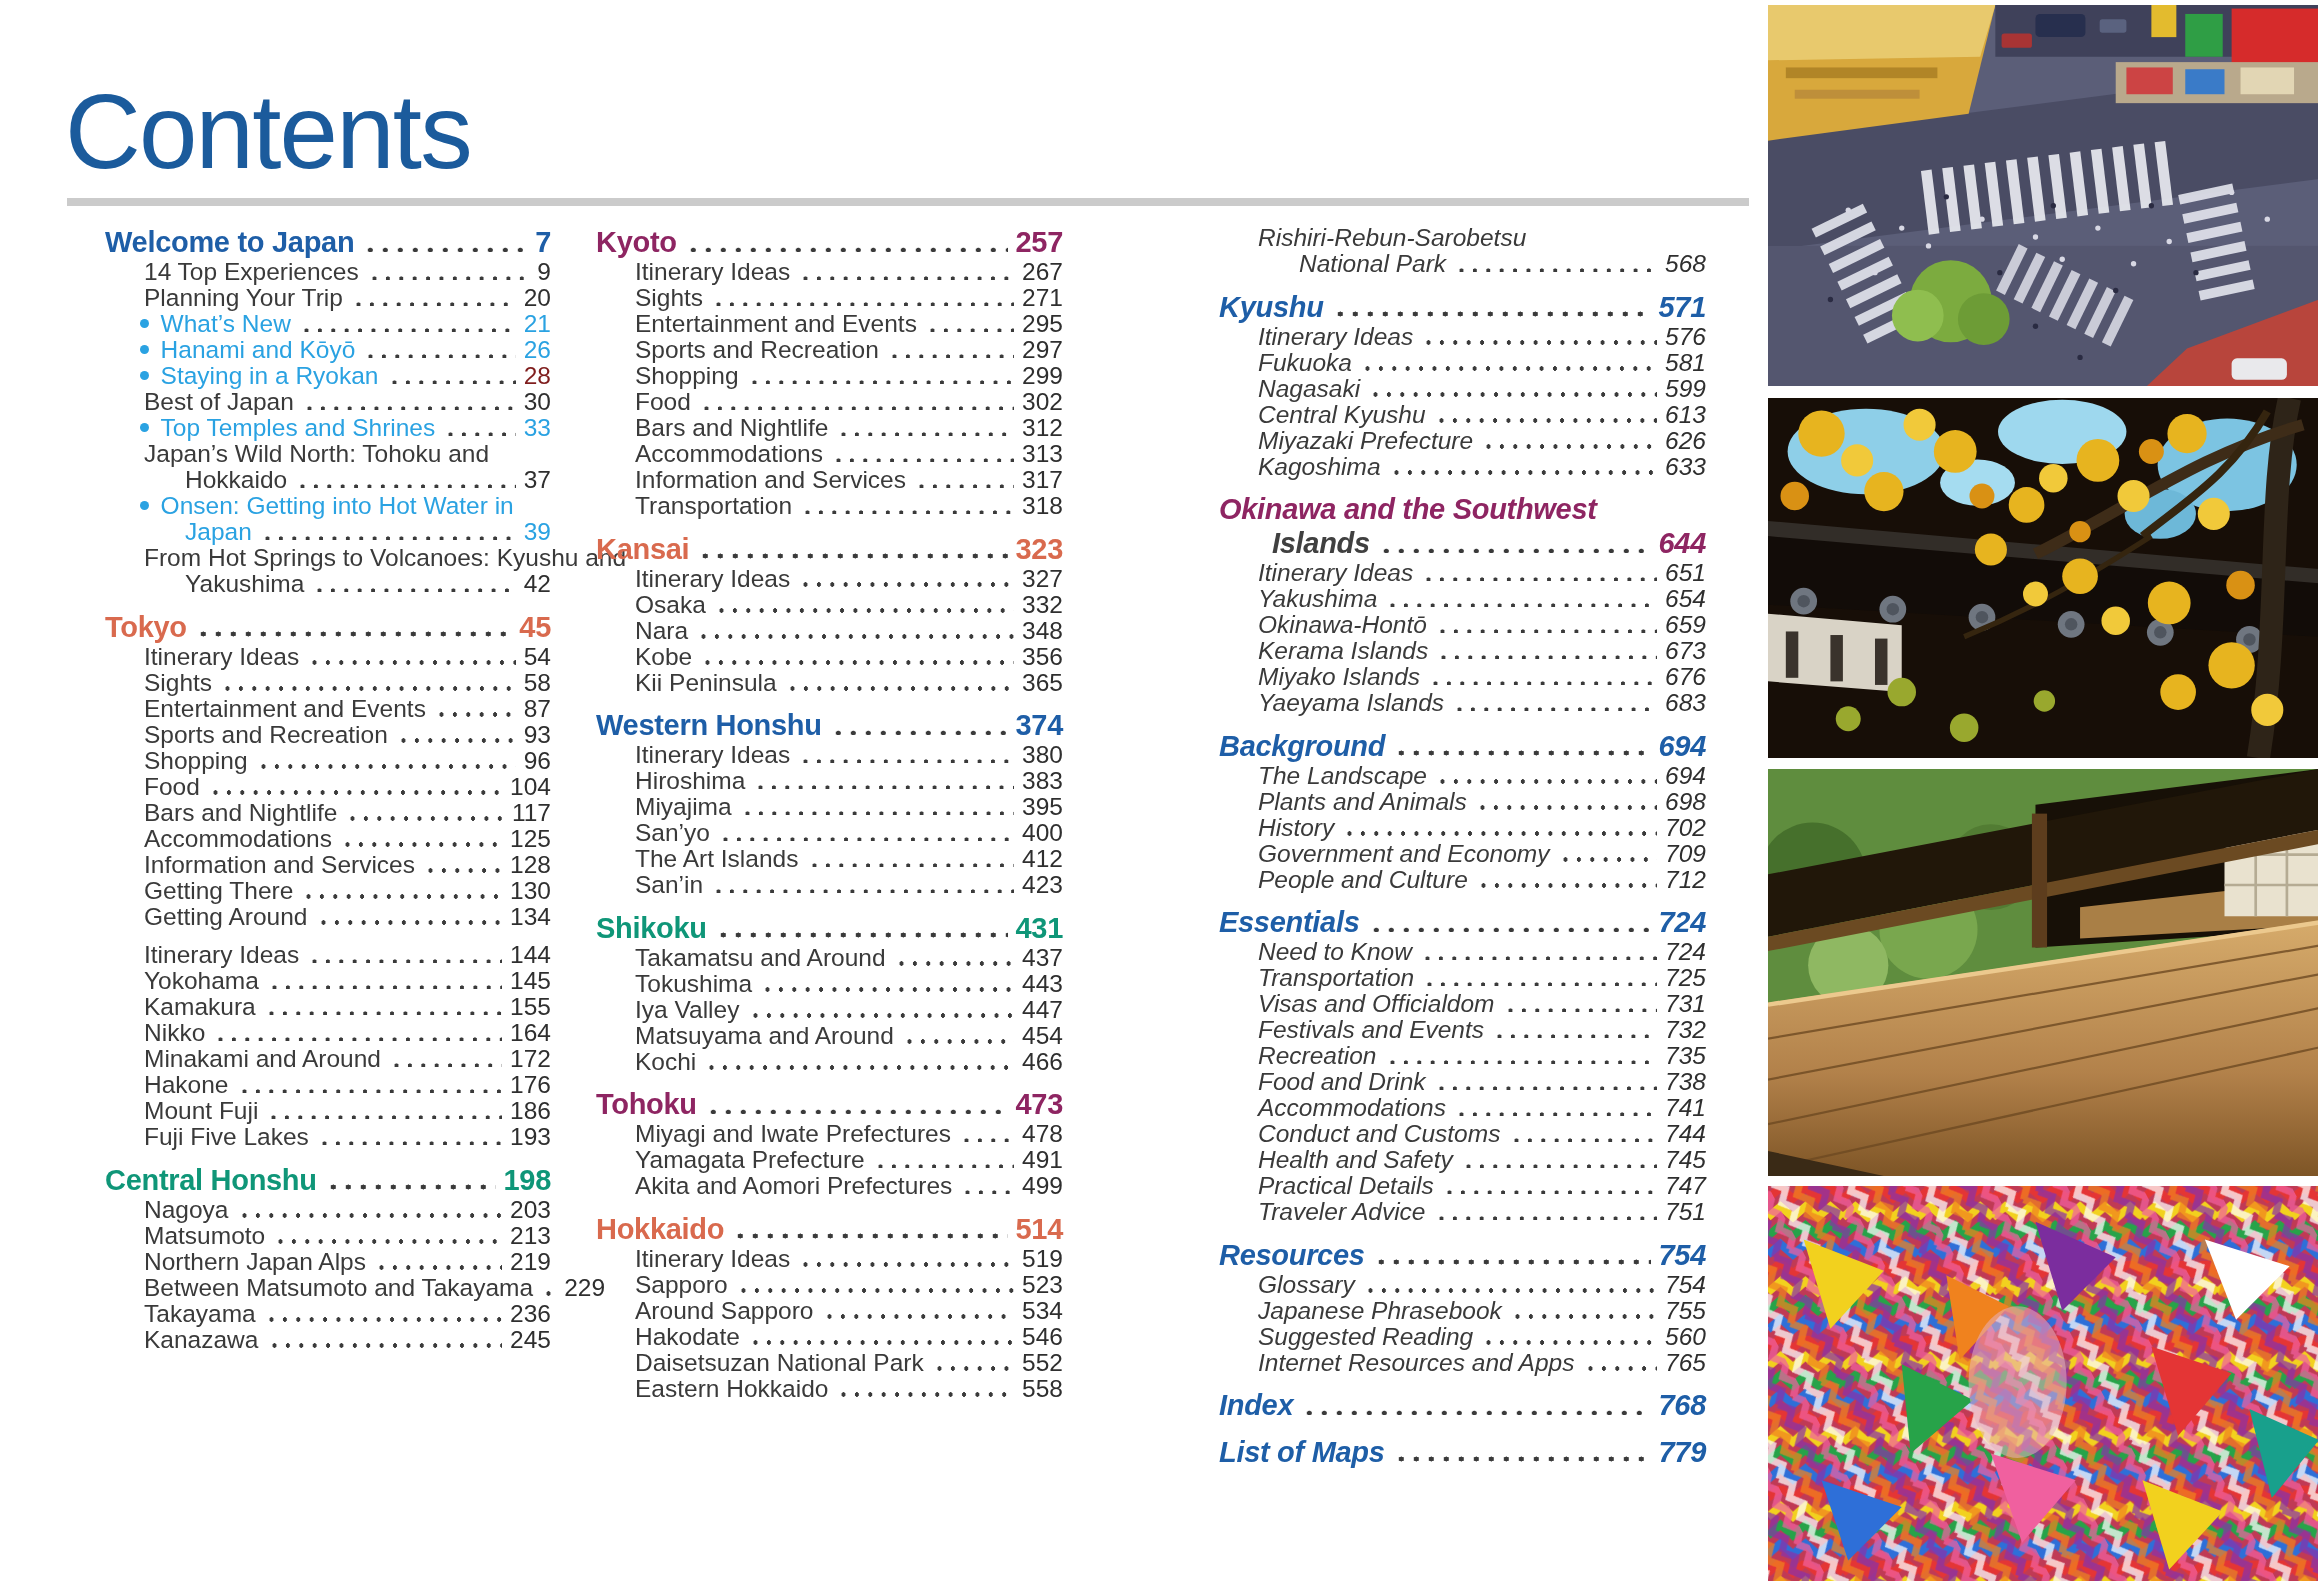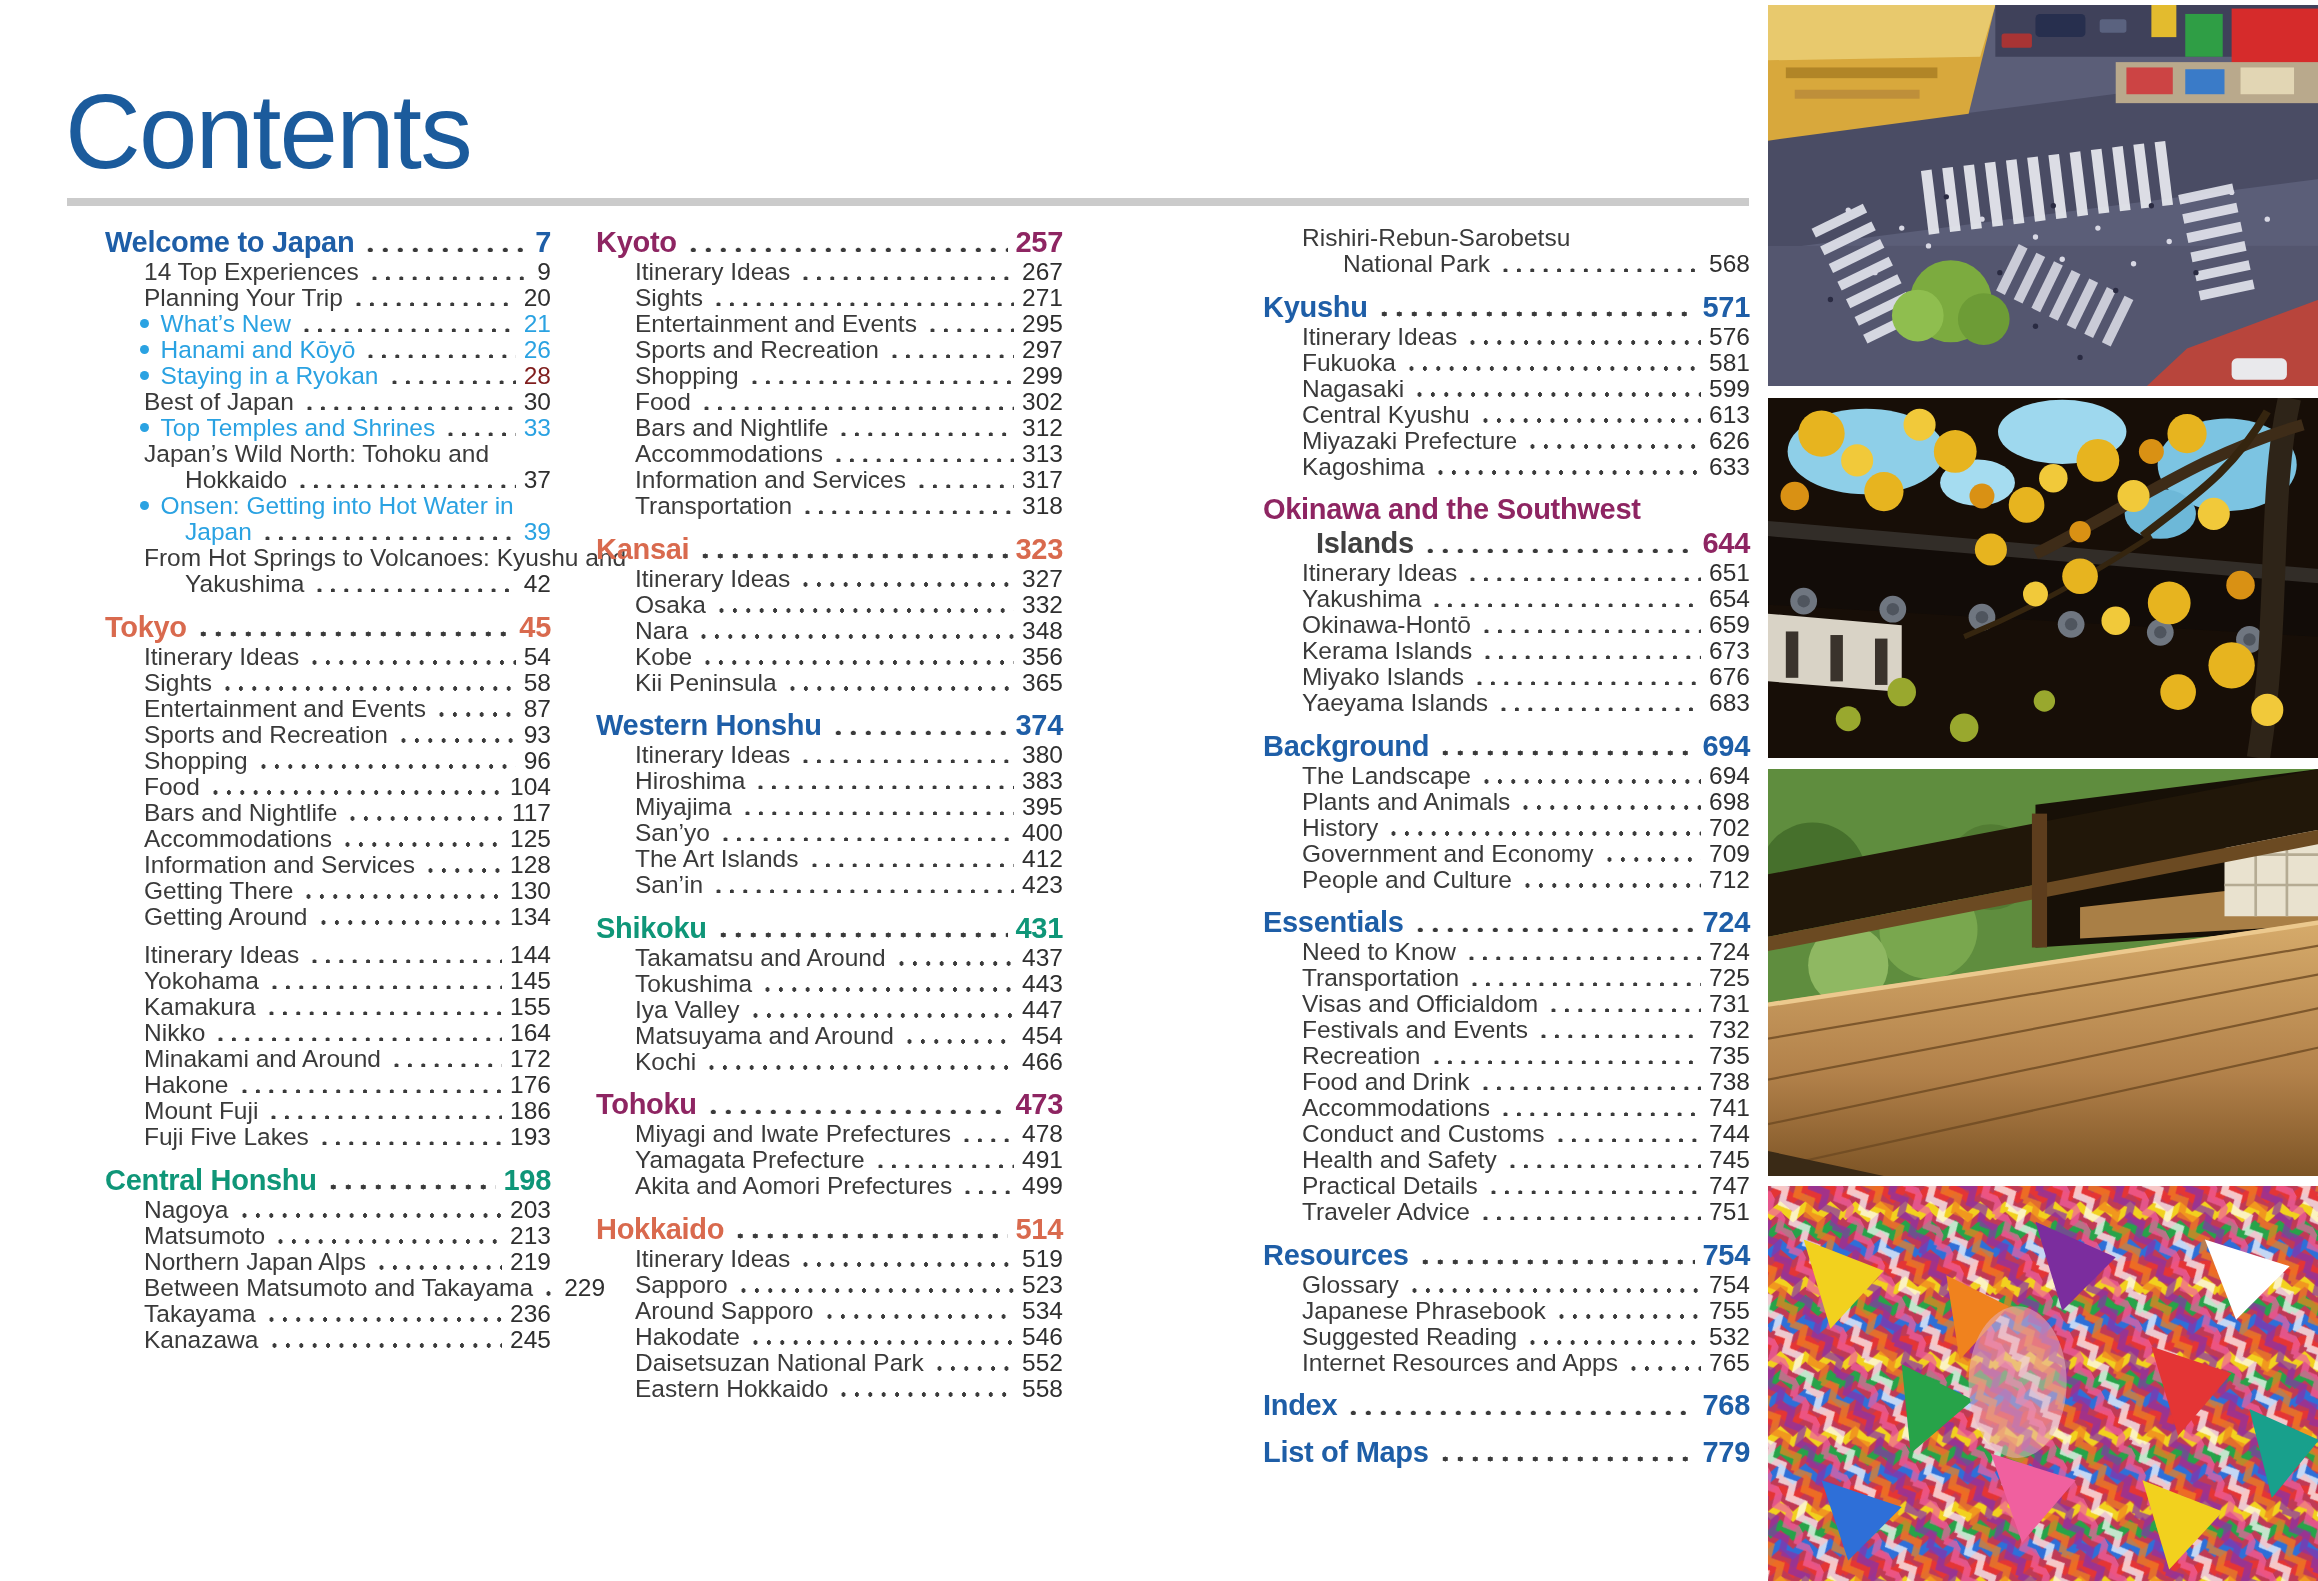--- a/index.html
+++ b/index.html
@@ -10,21 +10,21 @@
   }
   .page-title{
     position:absolute;left:65px;top:78px;margin:0;
     font-size:105px;line-height:107px;font-weight:normal;letter-spacing:-1.8px;
   }
   .title-rule{position:absolute;left:67px;top:198px;width:1682px;height:8px;}
 
   .toc-col{position:absolute;top:225px;}
   .col-1{left:105px;width:446px;}
   .col-2{left:596px;width:467px;}
-  .col-3{left:1263px;width:487px;}
+  .col-3{left:1219px;width:487px;font-style:italic;}
 
   .section{margin-top:12.5px;}
   .section:first-child{margin-top:0;}
 
   .row{display:flex;align-items:baseline;}
   .h{font-weight:bold;font-size:29px;line-height:34px;letter-spacing:-0.3px;}
   .h .pg{font-size:29px;font-weight:bold;}
   .h.l2{padding-left:41px;}
 
   .entry{font-size:24.5px;line-height:26px;color:#3a3a3a;padding-left:39px;}
@@ -687,21 +687,21 @@
         <span class="pg">754</span>
       </div>
       <div class="row entry">
         <span class="lbl">Japanese Phrasebook</span>
         <span class="leader"></span>
         <span class="pg">755</span>
       </div>
       <div class="row entry">
         <span class="lbl">Suggested Reading</span>
         <span class="leader"></span>
-        <span class="pg">532</span>
+        <span class="pg">560</span>
       </div>
       <div class="row entry">
         <span class="lbl">Internet Resources and Apps</span>
         <span class="leader"></span>
         <span class="pg">765</span>
       </div>
     </div>
     <div class="section">
       <div class="row h">
         <span class="lbl" style="color: rgb(30, 94, 167);">Index</span>

